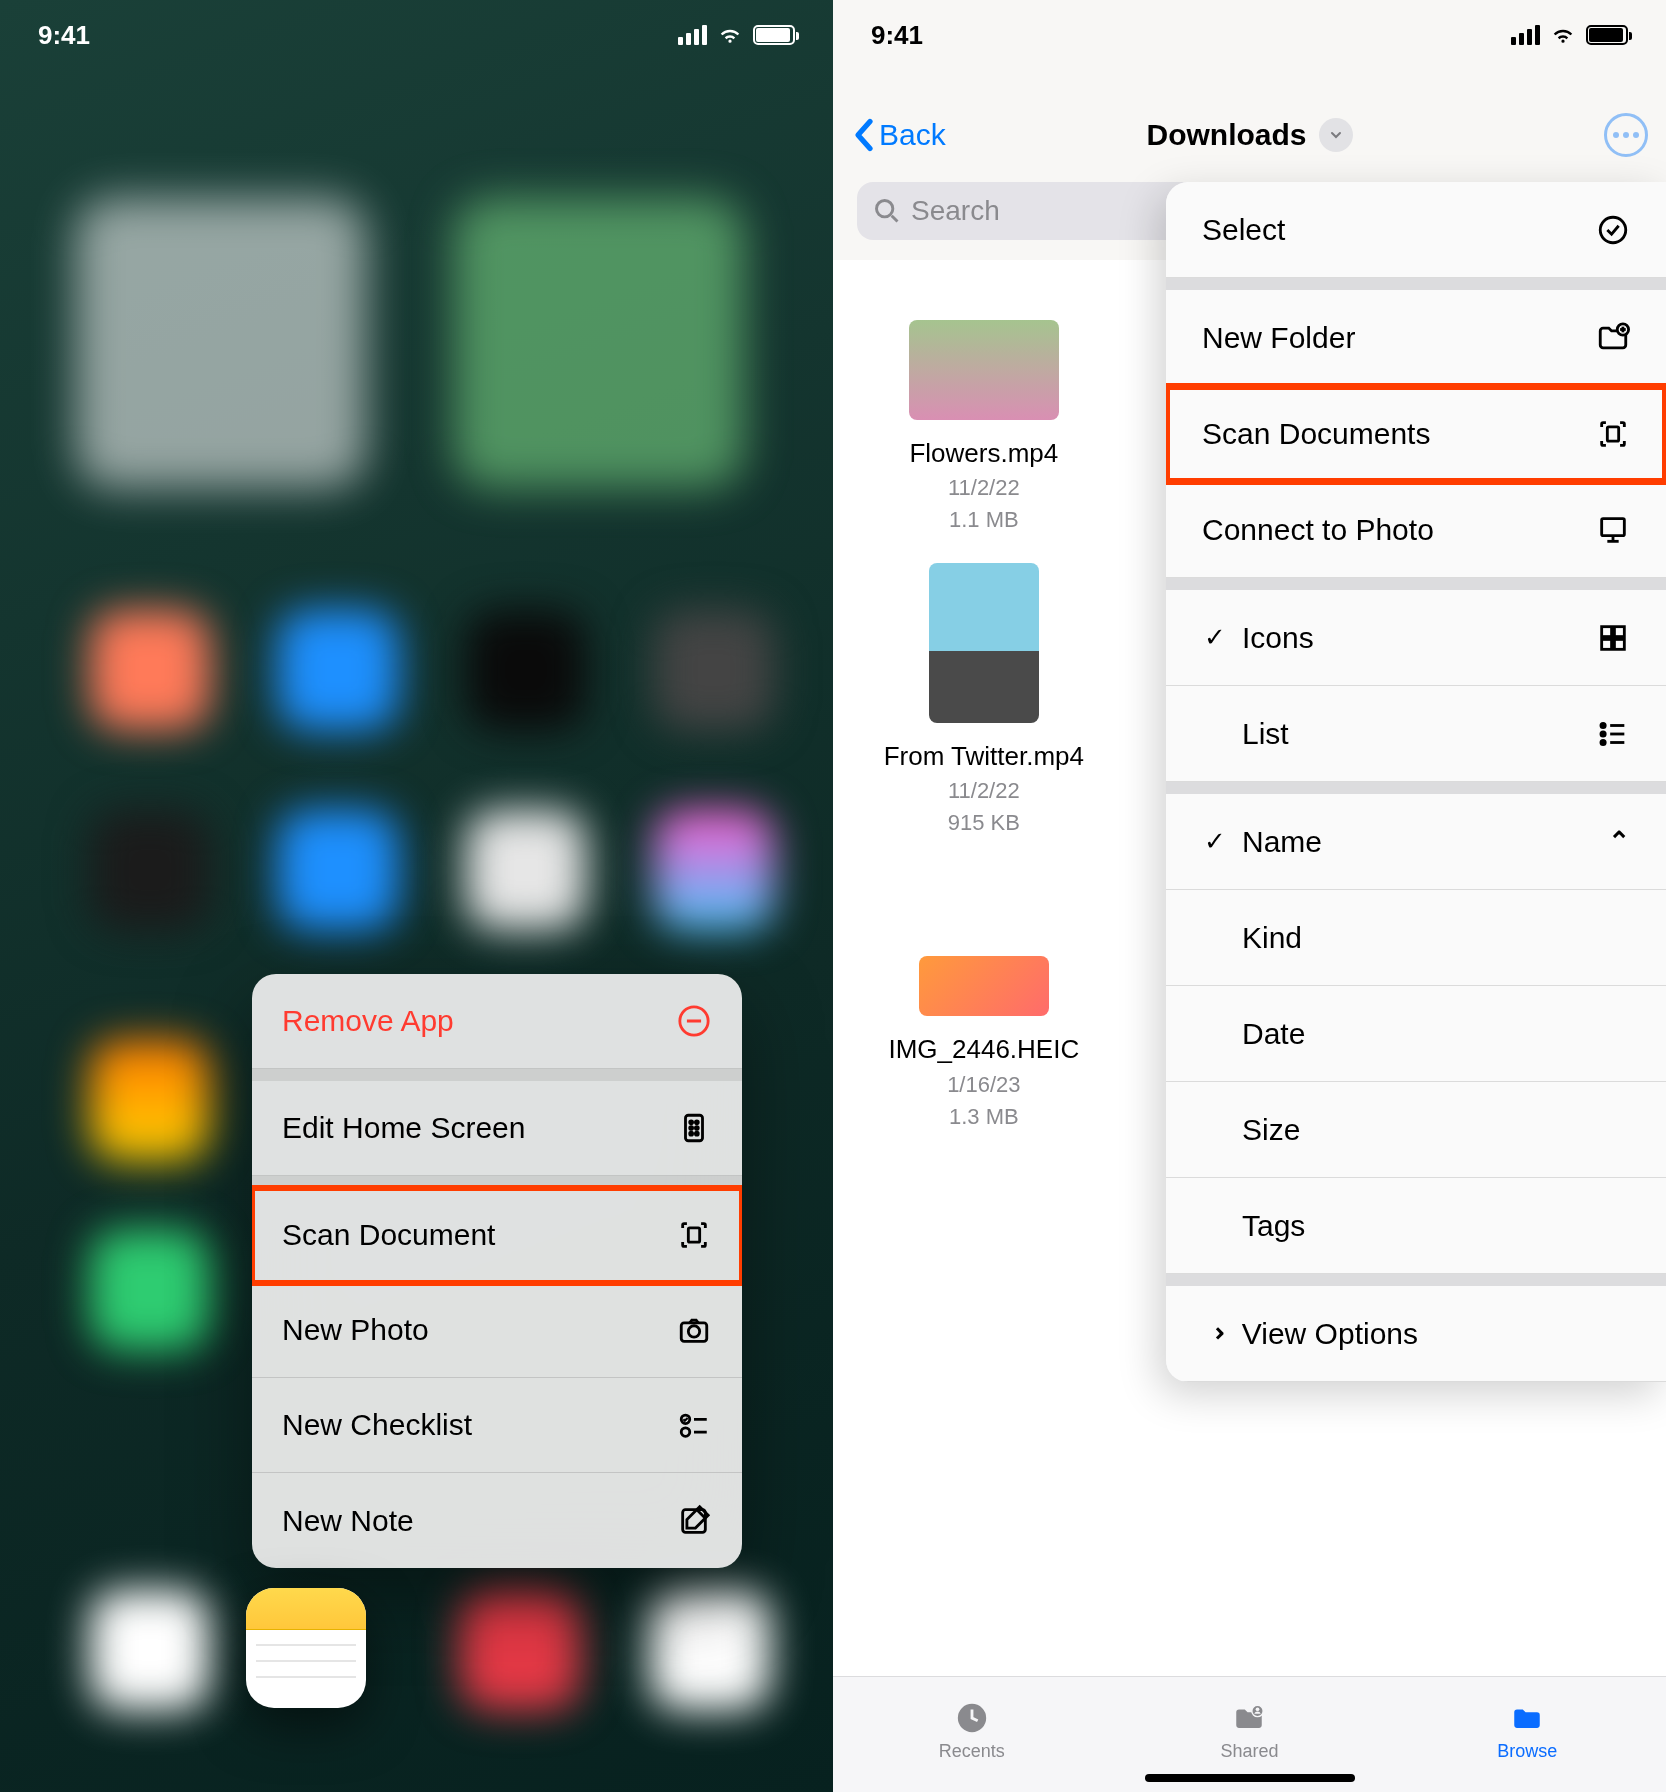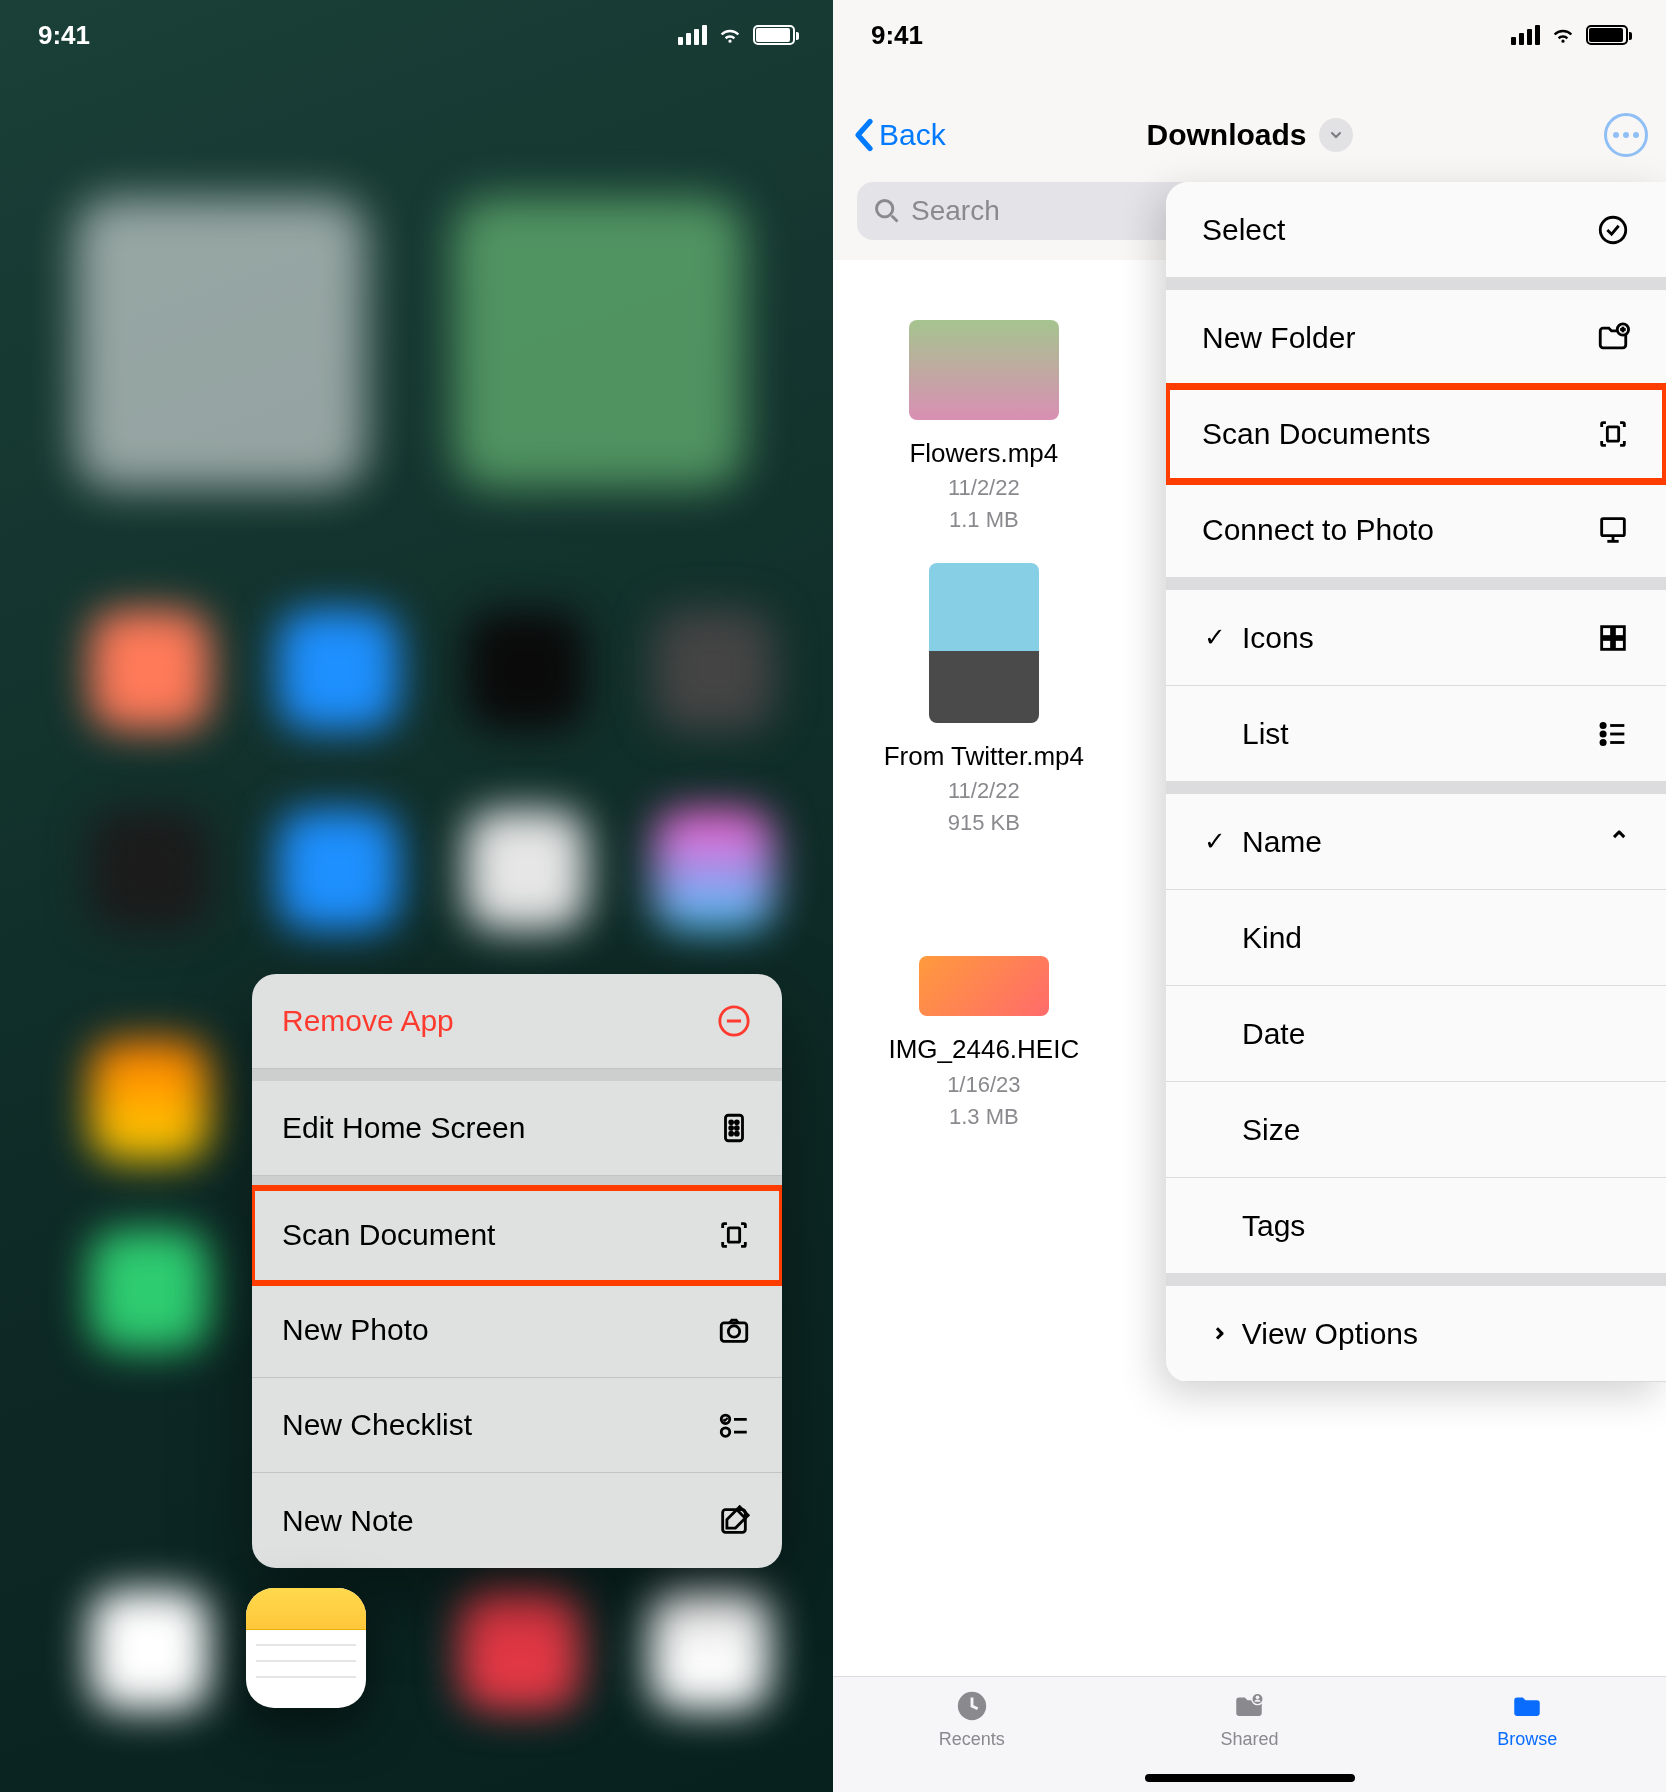--- a/index.html
+++ b/index.html
@@ -24,21 +24,21 @@
   .batt .fill{position:absolute;left:1px;top:1px;bottom:1px; right:3px; background:currentColor; border-radius:2px;}
   .light .batt { border-color:#fff;} .light .batt .fill{background:#fff;}
   .dark .batt { border-color:#000;} .dark .batt .fill{background:#000;}
 
   
   .home-bg { position:absolute; inset:0; background: linear-gradient(160deg,#1a4038,#0e2a26 60%,#07211f); filter: blur(0px);}
   .blurred-apps { position:absolute; inset:0; }
   .blur-widget { position:absolute; border-radius:36px; background:rgba(255,255,255,0.55); filter: blur(22px); }
   .blur-icon { position:absolute; width:120px; height:120px; border-radius:30px; filter: blur(20px); }
 
-  .context-menu { position:absolute; left:252px; top:974px; width:530px; background:rgba(235,235,235,0.95); backdrop-filter: blur(40px); border-radius:24px; overflow:hidden; box-shadow:0 30px 80px rgba(0,0,0,0.4);}
+  .context-menu { position:absolute; left:252px; top:974px; width:490px; background:rgba(235,235,235,0.95); backdrop-filter: blur(40px); border-radius:24px; overflow:hidden; box-shadow:0 30px 80px rgba(0,0,0,0.4);}
   .ctx-item { display:flex; align-items:center; justify-content:space-between; padding:0 30px; height:95px; font-size:30px; color:#000; border-bottom:1px solid rgba(0,0,0,0.12);}
   .ctx-item:last-child{border-bottom:none;}
   .ctx-item.destructive { color:#ff3b30; }
   .ctx-item.highlight { outline:6px solid #ff3d00; outline-offset:-3px; position:relative; z-index:2;}
   .ctx-icon { width:36px; height:36px; display:flex; align-items:center; justify-content:center;}
   .ctx-icon svg{width:34px;height:34px;stroke:#000;fill:none;stroke-width:2;}
   .destructive .ctx-icon svg{stroke:#ff3b30;}
   .ctx-item-sep { height:12px; background:rgba(0,0,0,0.08);}
 
   .notes-app { position:absolute; left:246px; top:1588px; width:120px; height:120px; border-radius:28px; background:#fff; box-shadow:0 18px 50px rgba(0,0,0,0.5); overflow:hidden; }
@@ -78,21 +78,21 @@
   .popover { position:absolute; top:182px; right:0; width:500px; background:#f2f2f4; border-radius:22px 0 0 22px; box-shadow:-8px 12px 40px rgba(0,0,0,0.18); overflow:hidden; z-index:30;}
   .popover .row { display:flex; align-items:center; justify-content:space-between; padding:0 36px; height:96px; background:#fafafa; font-size:30px; border-bottom:1px solid rgba(0,0,0,0.12); color:#000;}
   .popover .row svg{width:34px;height:34px;stroke:#000;fill:none;stroke-width:2;}
   .popover .row.highlight{ outline:7px solid #ff3d00; outline-offset:-4px; position:relative; z-index:2;}
   .popover .gap { height:12px; background:#dcdcde; border-top:none; border-bottom:none;}
   .popover .check { width:26px; text-align:center; font-size:26px; margin-right:8px;}
   .popover .row .left { display:flex; align-items:center; gap:6px;}
   .popover .row .expand-arrow{ font-size:26px; font-weight:700;}
 
   
-  .tab-bar { position:absolute; left:0; right:0; bottom:0; height:116px; background:#f6f6f8; border-top:1px solid #dcdcde; display:flex; justify-content:space-around; align-items:flex-start; padding-top:12px;}
+  .tab-bar { position:absolute; left:0; right:0; bottom:0; height:116px; background:#f6f6f8; border-top:1px solid #dcdcde; display:flex; justify-content:space-around; align-items:flex-start; padding-top:24px;}
   .tab { display:flex; flex-direction:column; align-items:center; gap:6px; font-size:18px; color:#8a8a8e; width:120px;}
   .tab.active{color:#0a6cff;}
   .tab svg{width:36px;height:34px;}
   .home-ind { position:absolute; bottom:10px; left:50%; transform:translateX(-50%); width:210px; height:8px; border-radius:4px; background:#000;}
 
 </style>
 </head>
 <body>
 
 <div class="phone left">

